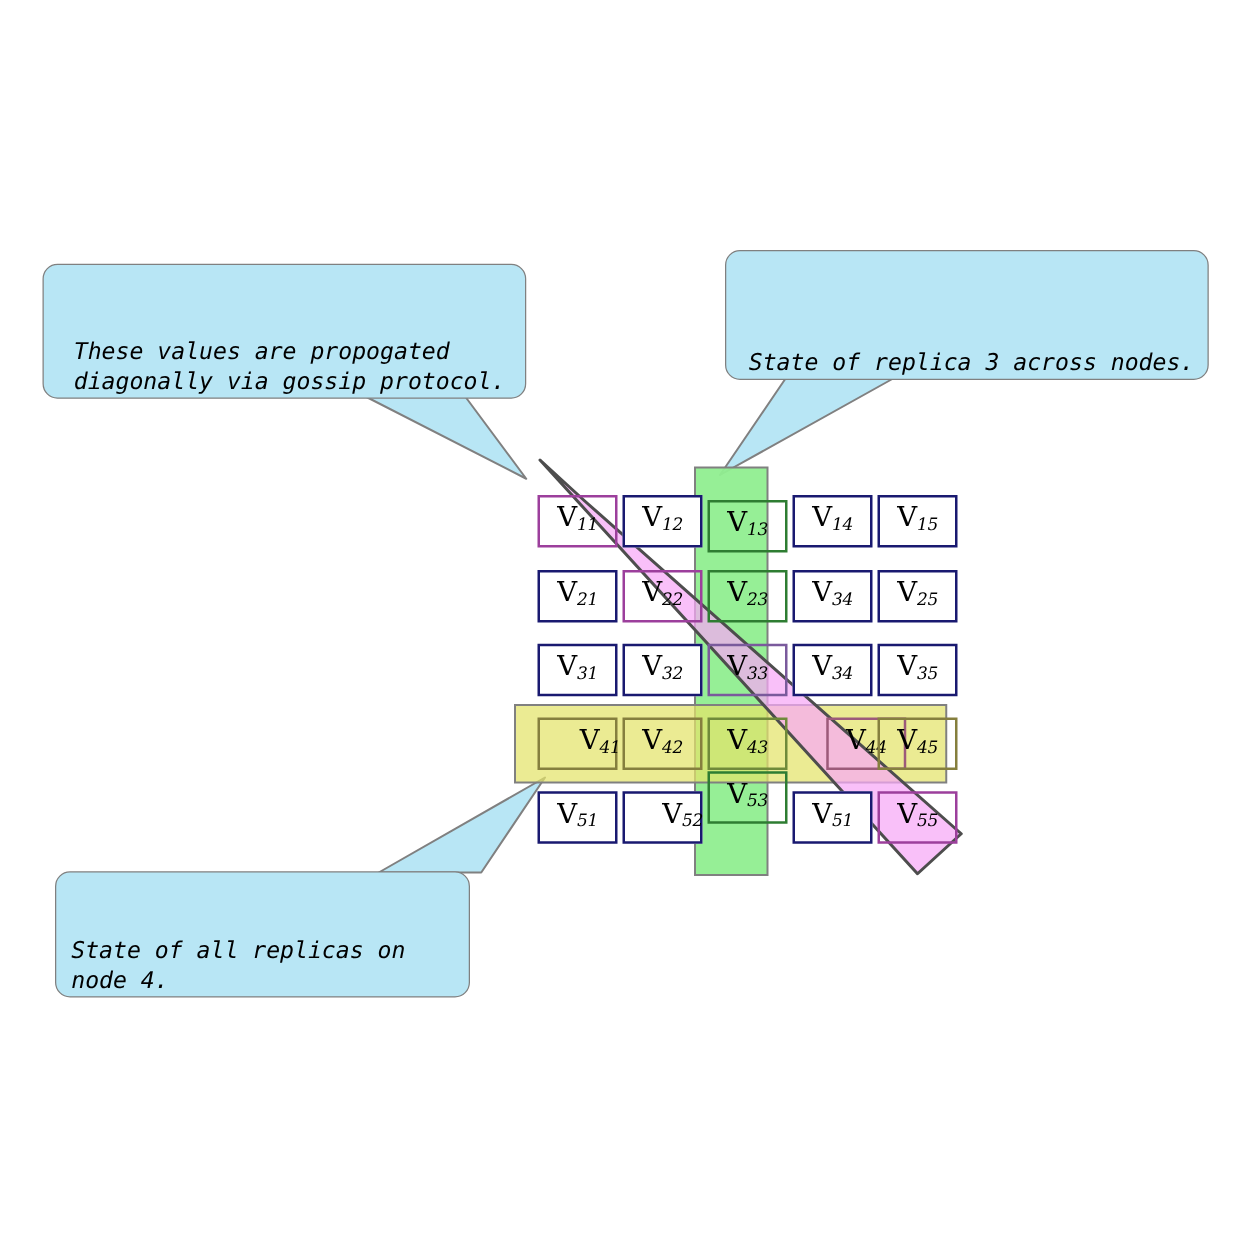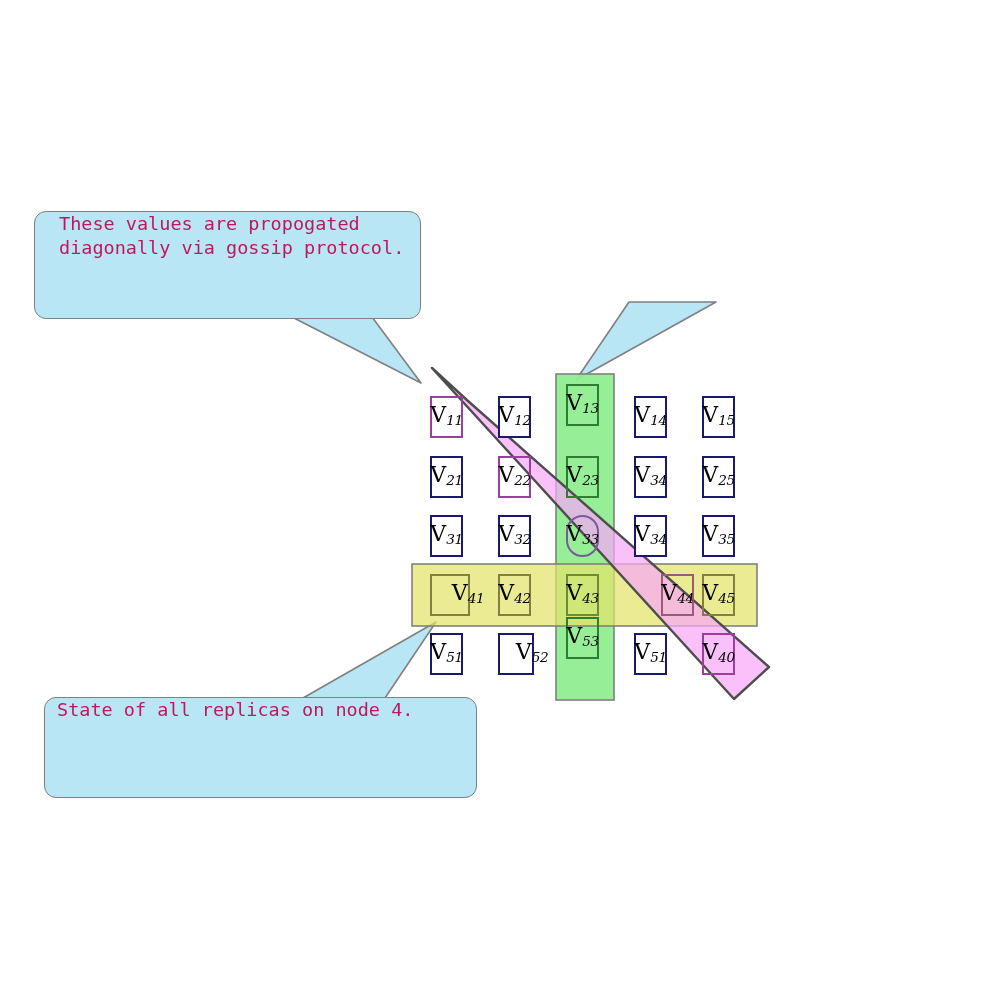--- a/index.html
+++ b/index.html
@@ -21,60 +21,61 @@
   }
 
   
   .callout {
     position: absolute;
     box-sizing: border-box;
     background: #b8e6f5;
     border: 1.6px solid #808080;
     border-radius: 12px;
     font-family: "DejaVu Sans Mono", monospace;
-    color: #be185d;
+    color: #000000;
     display: flex;
-    align-items: flex-start;
+    align-items: flex-end;
     z-index: 40;
+    font-style: italic;
   }
   .callout .ctext {
     width: 100%;
     white-space: pre-line;
     line-height: 1.30;
   }
   #callout-gossip {
     left: 34px;  top: 211px;  width: 387px;  height: 108px;
     font-size: 18.5px;
     padding: 0 0 0 24px;
   }
   #callout-replica3 {
     left: 580px; top: 200px; width: 387px; height: 104px;
     font-size: 18.5px;
     padding: 0 0 0 18px;
   }
   #callout-node4 {
-    left: 44px; top: 697px; width: 433px; height: 101px;
+    left: 44px; top: 697px; width: 332px; height: 101px;
     font-size: 18.5px;
     padding: 0 0 0 12px;
   }
 
   
   #overlay {
     position: absolute;
     left: 0; top: 0;
     width: 1000px; height: 1000px;
     z-index: 10;
     pointer-events: none;
   }
 
   
   .cell {
     position: absolute;
     box-sizing: border-box;
-    width: 33px;
+    width: 64px;
     height: 42px;
     border: 2.2px solid #191970;
     background: #ffffff;
     display: flex;
     align-items: center;
     justify-content: center;
     font-family: "DejaVu Serif", serif;
     color: #000000;
     font-size: 22px;
     z-index: 25;
@@ -116,21 +117,21 @@
     <polygon points="432,368 468,401 769,667 734,699" fill="#f7a8f7" fill-opacity="0.72" stroke="#4d4d4d" stroke-width="2.4" stroke-linejoin="round"></polygon>
   </svg>
 
   <div id="cells">
       <div class="cell in-pink" style="left: 430px; top: 396px;">
         <span class="vlab">V<sub>11</sub></span>
       </div>
       <div class="cell " style="left: 498px; top: 396px;">
         <span class="vlab">V<sub>12</sub></span>
       </div>
-      <div class="cell in-green" style="left: 566px; top: 384px; align-items: center;">
+      <div class="cell in-green" style="left: 566px; top: 400px; align-items: center;">
         <span class="vlab">V<sub>13</sub></span>
       </div>
       <div class="cell " style="left: 634px; top: 396px;">
         <span class="vlab">V<sub>14</sub></span>
       </div>
       <div class="cell " style="left: 702px; top: 396px;">
         <span class="vlab">V<sub>15</sub></span>
       </div>
       <div class="cell " style="left: 430px; top: 456px;">
         <span class="vlab">V<sub>21</sub></span>
@@ -146,21 +147,21 @@
       </div>
       <div class="cell " style="left: 702px; top: 456px;">
         <span class="vlab">V<sub>25</sub></span>
       </div>
       <div class="cell " style="left: 430px; top: 515px;">
         <span class="vlab">V<sub>31</sub></span>
       </div>
       <div class="cell " style="left: 498px; top: 515px;">
         <span class="vlab">V<sub>32</sub></span>
       </div>
-      <div class="cell in-both-gp" style="left: 566px; top: 515px; border-radius: 17px;">
+      <div class="cell in-both-gp" style="left: 566px; top: 515px;">
         <span class="vlab">V<sub>33</sub></span>
       </div>
       <div class="cell " style="left: 634px; top: 515px;">
         <span class="vlab">V<sub>34</sub></span>
       </div>
       <div class="cell " style="left: 702px; top: 515px;">
         <span class="vlab">V<sub>35</sub></span>
       </div>
       <div class="cell in-yellow" style="left: 430px; top: 574px; padding-left: 36px;">
         <span class="vlab">V<sub>41</sub></span>
@@ -183,27 +184,30 @@
       <div class="cell " style="left: 498px; top: 633px; padding-left: 32px;">
         <span class="vlab">V<sub>52</sub></span>
       </div>
       <div class="cell in-green" style="left: 566px; top: 617px;">
         <span class="vlab">V<sub>53</sub></span>
       </div>
       <div class="cell " style="left: 634px; top: 633px;">
         <span class="vlab">V<sub>51</sub></span>
       </div>
       <div class="cell in-pink" style="left: 702px; top: 633px;">
-        <span class="vlab">V<sub>40</sub></span>
+        <span class="vlab">V<sub>55</sub></span>
       </div>
     </div>
 
   <div class="callout" id="callout-gossip">
     <span class="ctext">These values are propogated
 diagonally via gossip protocol.</span>
   </div>
 
+  <div class="callout" id="callout-replica3">
+    <span class="ctext">State of replica 3 across nodes.</span>
+  </div>
 
   <div class="callout" id="callout-node4">
     <span class="ctext">State of all replicas on node 4.</span>
   </div>
 
 </div>
 
 </body></html>

